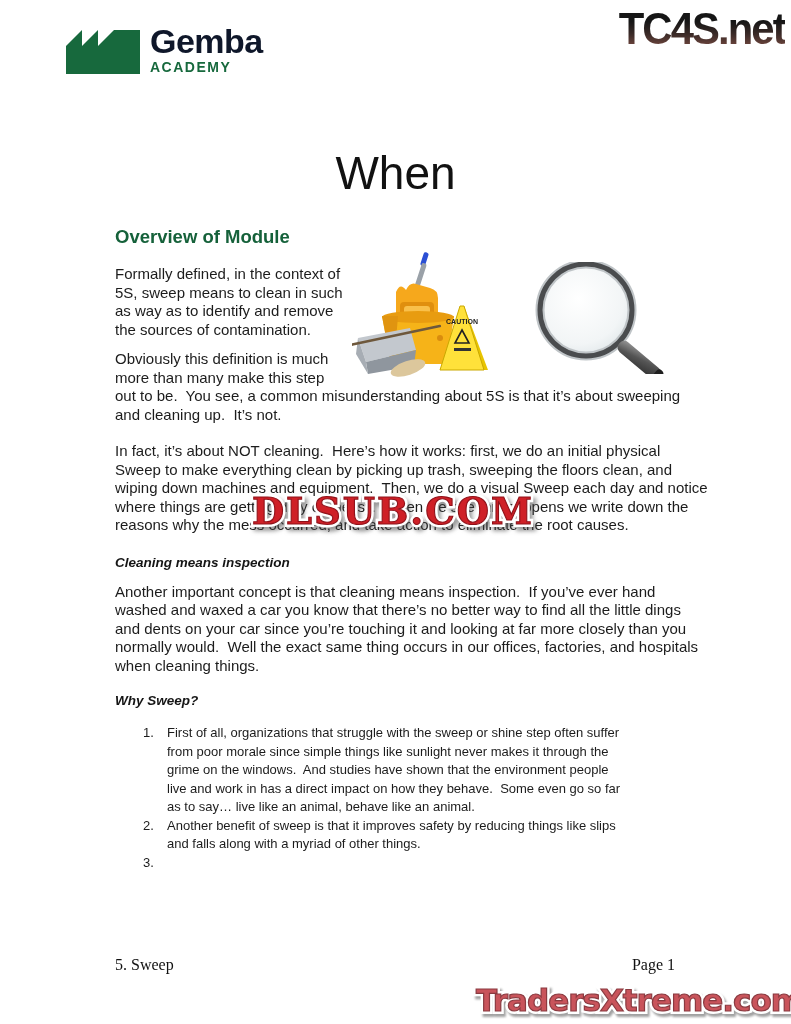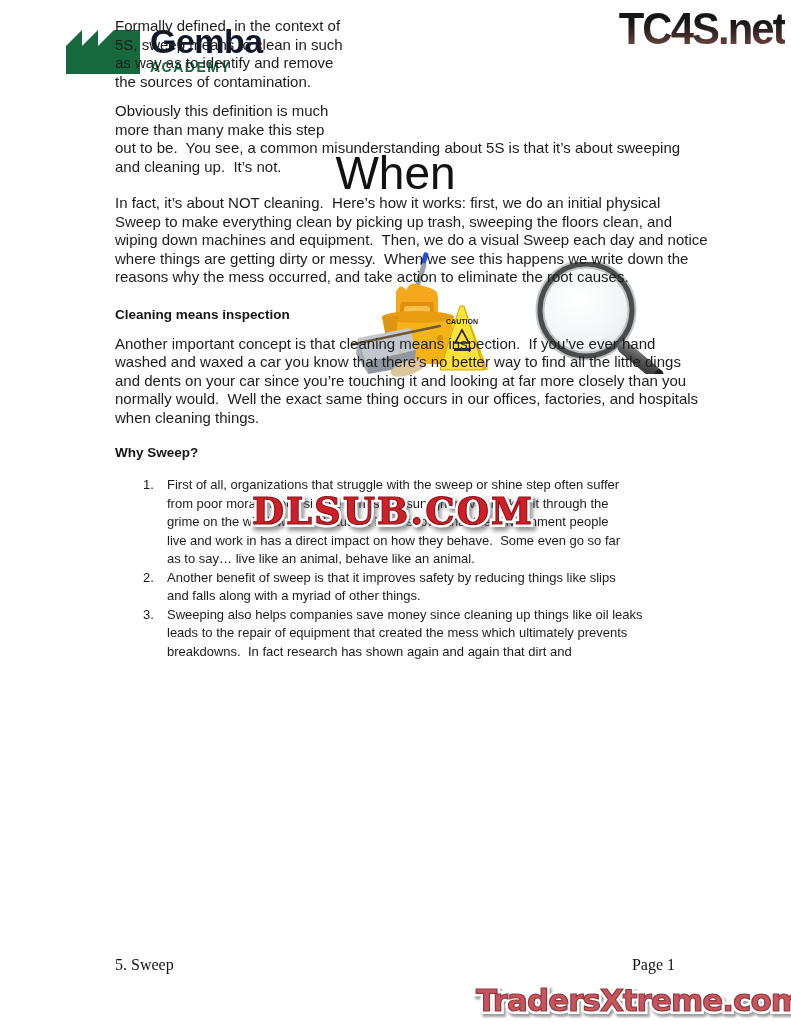--- a/index.html
+++ b/index.html
@@ -25,21 +25,21 @@
     position:absolute;left:0;top:146px;width:791px;text-align:center;
     font-size:46px;font-weight:400;color:#111;letter-spacing:0;
   }
   
   .content{position:absolute;left:115px;top:0;width:600px;}
   .h-green{margin:226px 0 0 0;font-size:18.5px;font-weight:bold;color:#15613a;}
   .para{white-space:pre;font-size:15px;line-height:18.5px;color:#1c1c1c;}
   .p1{margin-top:17px;}
   .p2{margin-top:11px;}
   .p3{margin-top:18px;}
-  .h-bold{font-size:13.5px;font-weight:bold;color:#151515;}
+  .h-bold{font-size:13.5px;font-weight:bold;color:#151515;font-style:italic;}
   .h2{margin-top:20px;}
   .p4{margin-top:13px;}
   .h3{margin-top:18px;}
   .olist{margin-top:16px;}
   .li{display:flex;align-items:flex-start;}
   .li .marker{width:24px;margin-left:28px;font-size:13px;line-height:18.5px;flex:0 0 24px;}
   .li .li-text{white-space:pre;font-size:13px;line-height:18.5px;}
   
   .figure{position:absolute;left:350px;top:250px;width:330px;height:130px;}
   .mop{position:absolute;left:2px;top:0;}
@@ -121,20 +121,21 @@
     <circle cx="58" cy="48" r="46" fill="url(#lens)" stroke="#bfc4c7" stroke-width="9"></circle>
     <circle cx="58" cy="48" r="46" fill="none" stroke="#4a4c4e" stroke-width="5"></circle>
     <g transform="rotate(40 96 82)">
       <rect x="92" y="78" width="52" height="13" rx="6" fill="url(#handle)"></rect>
       <rect x="138" y="78" width="8" height="13" rx="4" fill="#1f1f1f"></rect>
     </g>
   </svg>
 </div>
 
 <div class="content">
+  <div class="h-green">Overview of Module</div>
   <div class="para p1">Formally defined, in the context of
 5S, sweep means to clean in such
 as way as to identify and remove
 the sources of contamination.</div>
   <div class="para p2">Obviously this definition is much
 more than many make this step
 out to be.  You see, a common misunderstanding about 5S is that it’s about sweeping
 and cleaning up.  It’s not.</div>
   <div class="para p3">In fact, it’s about NOT cleaning.  Here’s how it works: first, we do an initial physical
 Sweep to make everything clean by picking up trash, sweeping the floors clean, and
@@ -158,23 +159,20 @@
 live and work in has a direct impact on how they behave.  Some even go so far
 as to say… live like an animal, behave like an animal.</span>
     </div>
     <div class="li">
       <span class="marker">2.</span>
       <span class="li-text">Another benefit of sweep is that it improves safety by reducing things like slips
 and falls along with a myriad of other things.</span>
     </div>
     <div class="li">
       <span class="marker">3.</span>
-      <span class="li-text">Sweeping also helps companies save money since cleaning up things like oil leaks
-leads to the repair of equipment that created the mess which ultimately prevents
-breakdowns.  In fact research has shown again and again that dirt and</span>
     </div>
   </div>
 </div>
 
 <div class="wm-dlsub">
   <svg width="300" height="52" viewBox="0 0 300 52">
     <text x="4" y="40" font-family="DejaVu Serif, Liberation Serif, serif" font-weight="bold" font-size="37" letter-spacing="2" fill="#cf2027" stroke="#ffffff" stroke-width="6" paint-order="stroke">DLSUB.COM</text>
     <text x="4" y="40" font-family="DejaVu Serif, Liberation Serif, serif" font-weight="bold" font-size="37" letter-spacing="2" fill="none" stroke="#8e1119" stroke-width="1.1">DLSUB.COM</text>
   </svg>
 </div>

